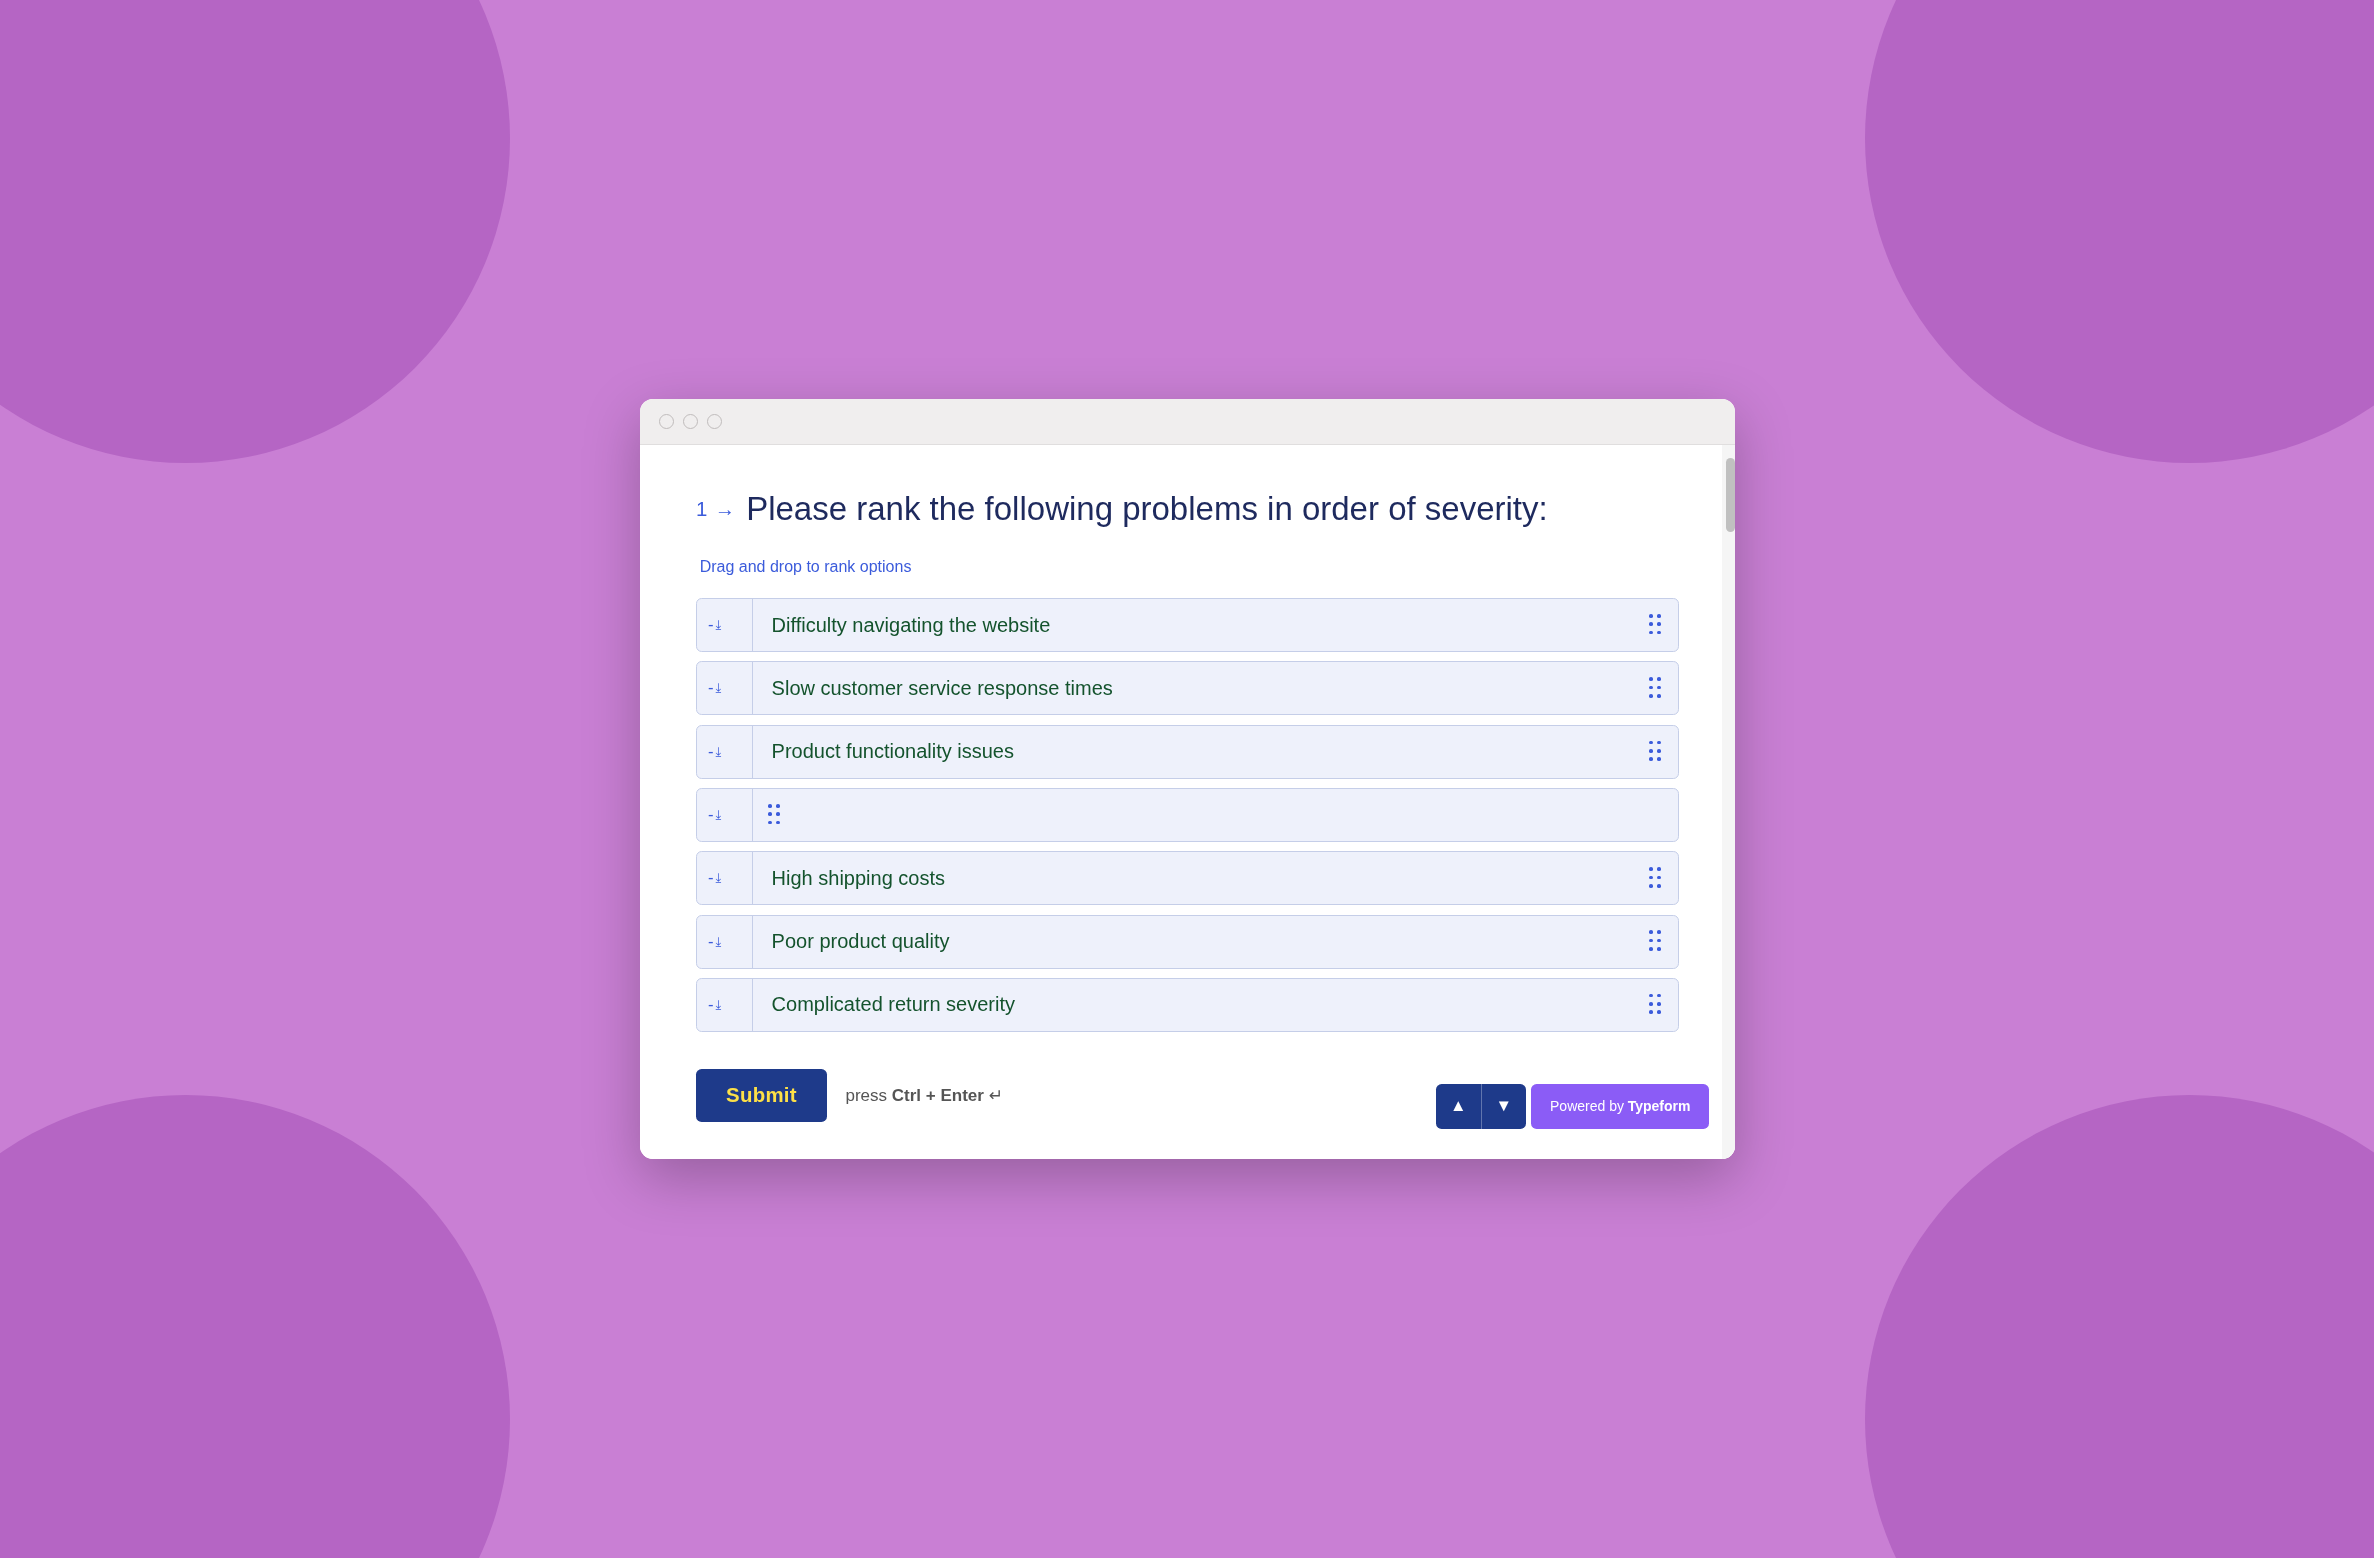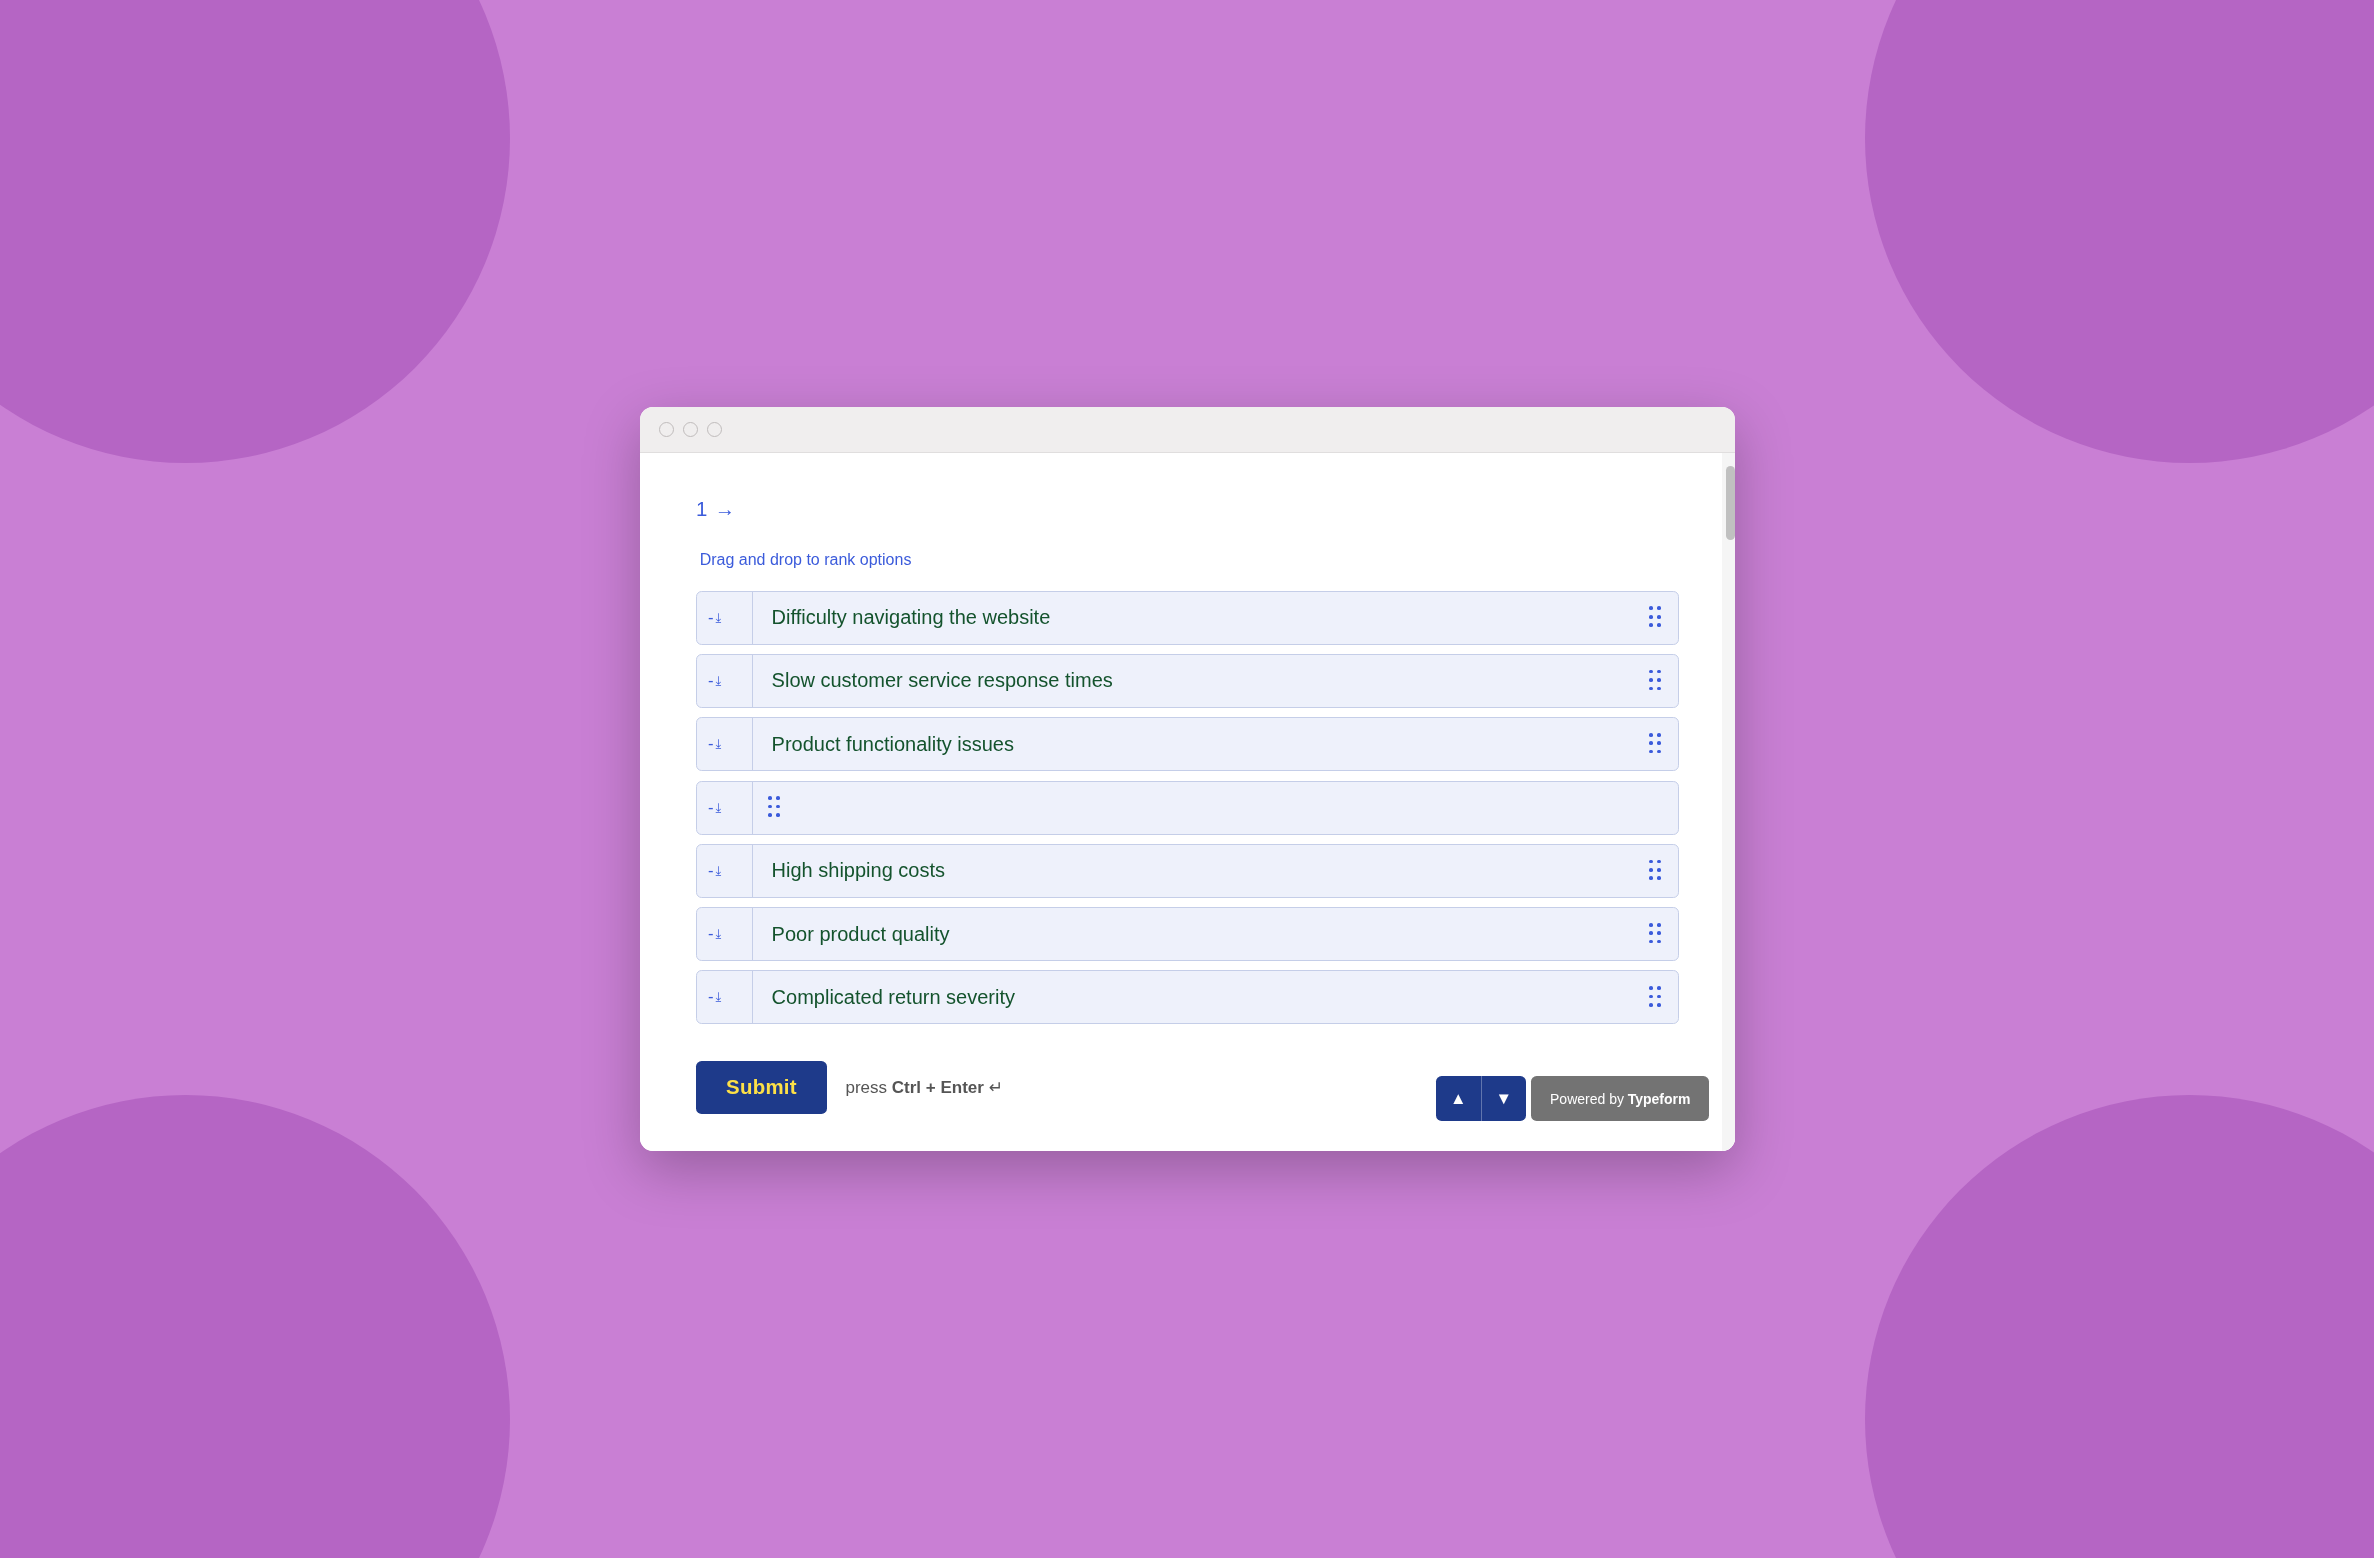--- a/index.html
+++ b/index.html
@@ -260,21 +260,21 @@
     .nav-btn:first-child {
       border-radius: 5.6px 0 0 5.6px;
     }
 
     .nav-btn.nav-divider {
       border-left: 0.9px solid rgba(255,255,255,0.3);
       border-radius: 0 5.6px 5.6px 0;
     }
 
     .powered-by {
-      background: #737373;
+      background: #8b5cf6;
       color: #fff;
       padding: 0 18.6px;
       height: 45px;
       display: flex;
       align-items: center;
       font-size: 14px;
       border-radius: 5.6px;
       margin-left: 5.6px;
       gap: 3.7px;
     }
@@ -303,20 +303,21 @@
 
     <div class="scrollbar">
       <div class="scrollbar-thumb"></div>
     </div>
 
     <div class="question-header">
       <span class="question-number">
         <span>1</span>
         <span>→</span>
       </span>
+      <h1 class="question-title">Please rank the following problems in order of severity:</h1>
     </div>
 
     <p class="drag-hint">Drag and drop to rank options</p>
 
     <div class="rank-list">
 
       <div class="rank-item" draggable="true">
         <div class="rank-controls">
           <span class="rank-dash">-</span>
           <span class="rank-chevron">⤓</span>

